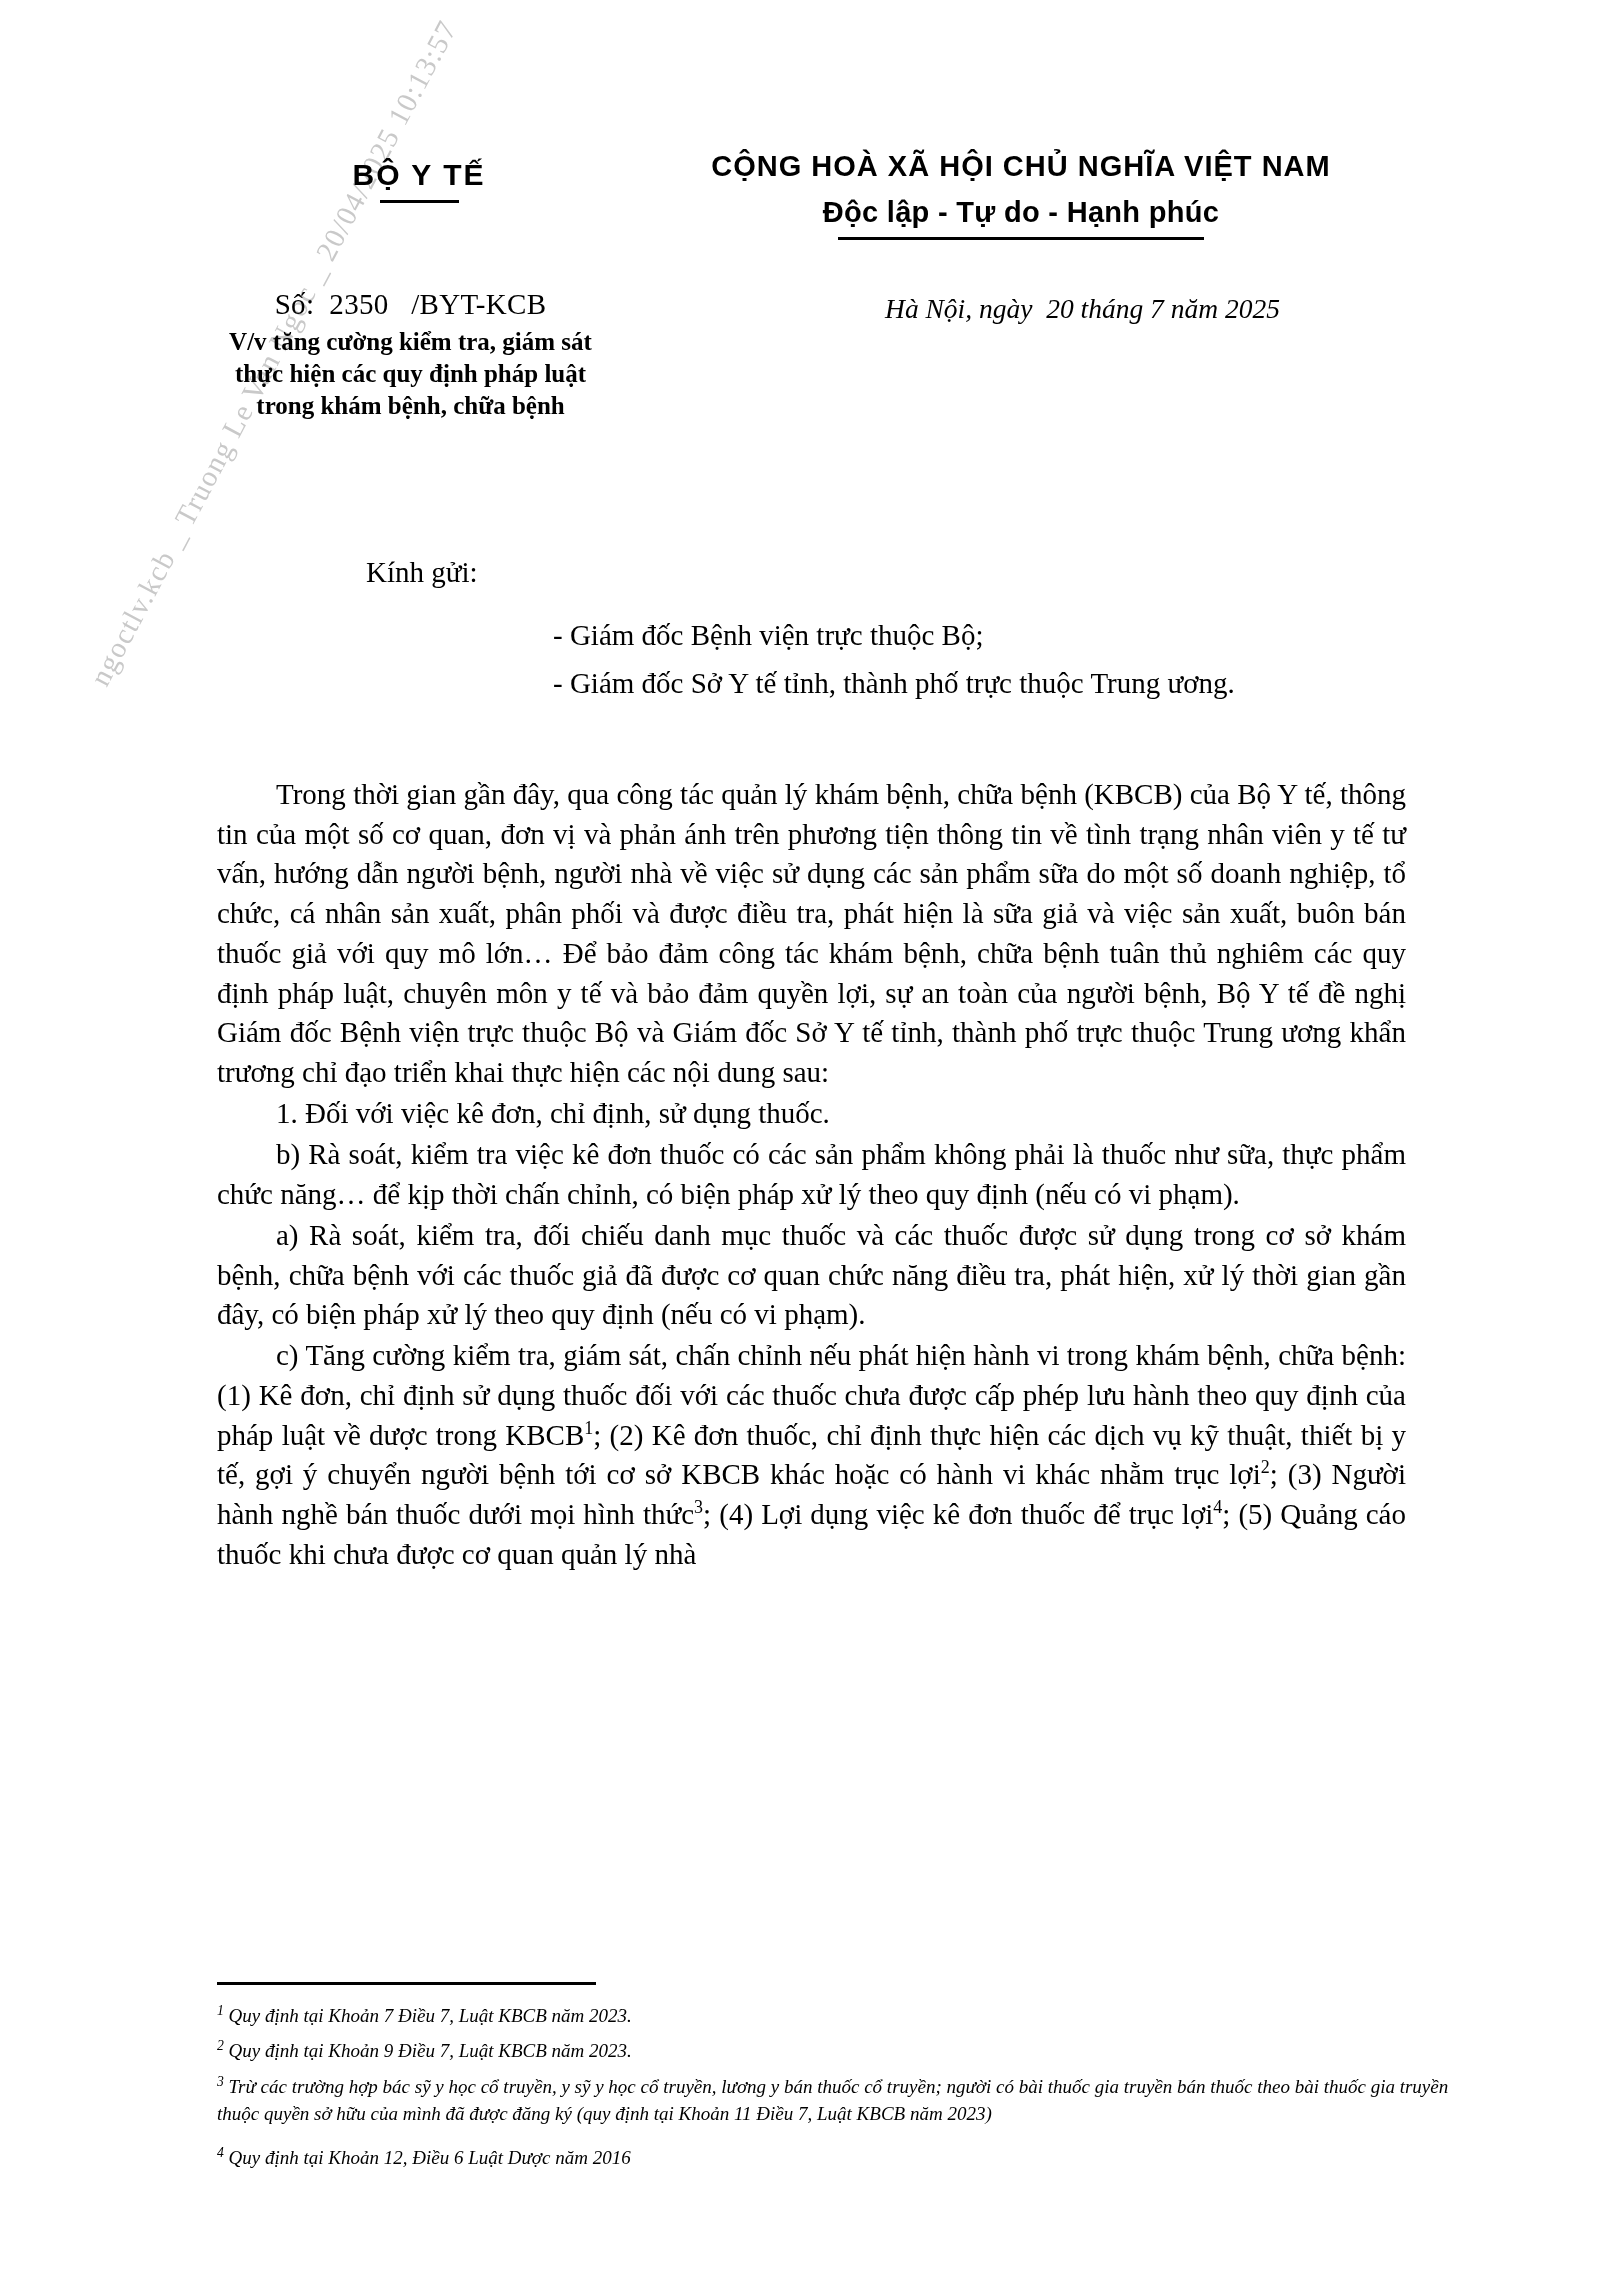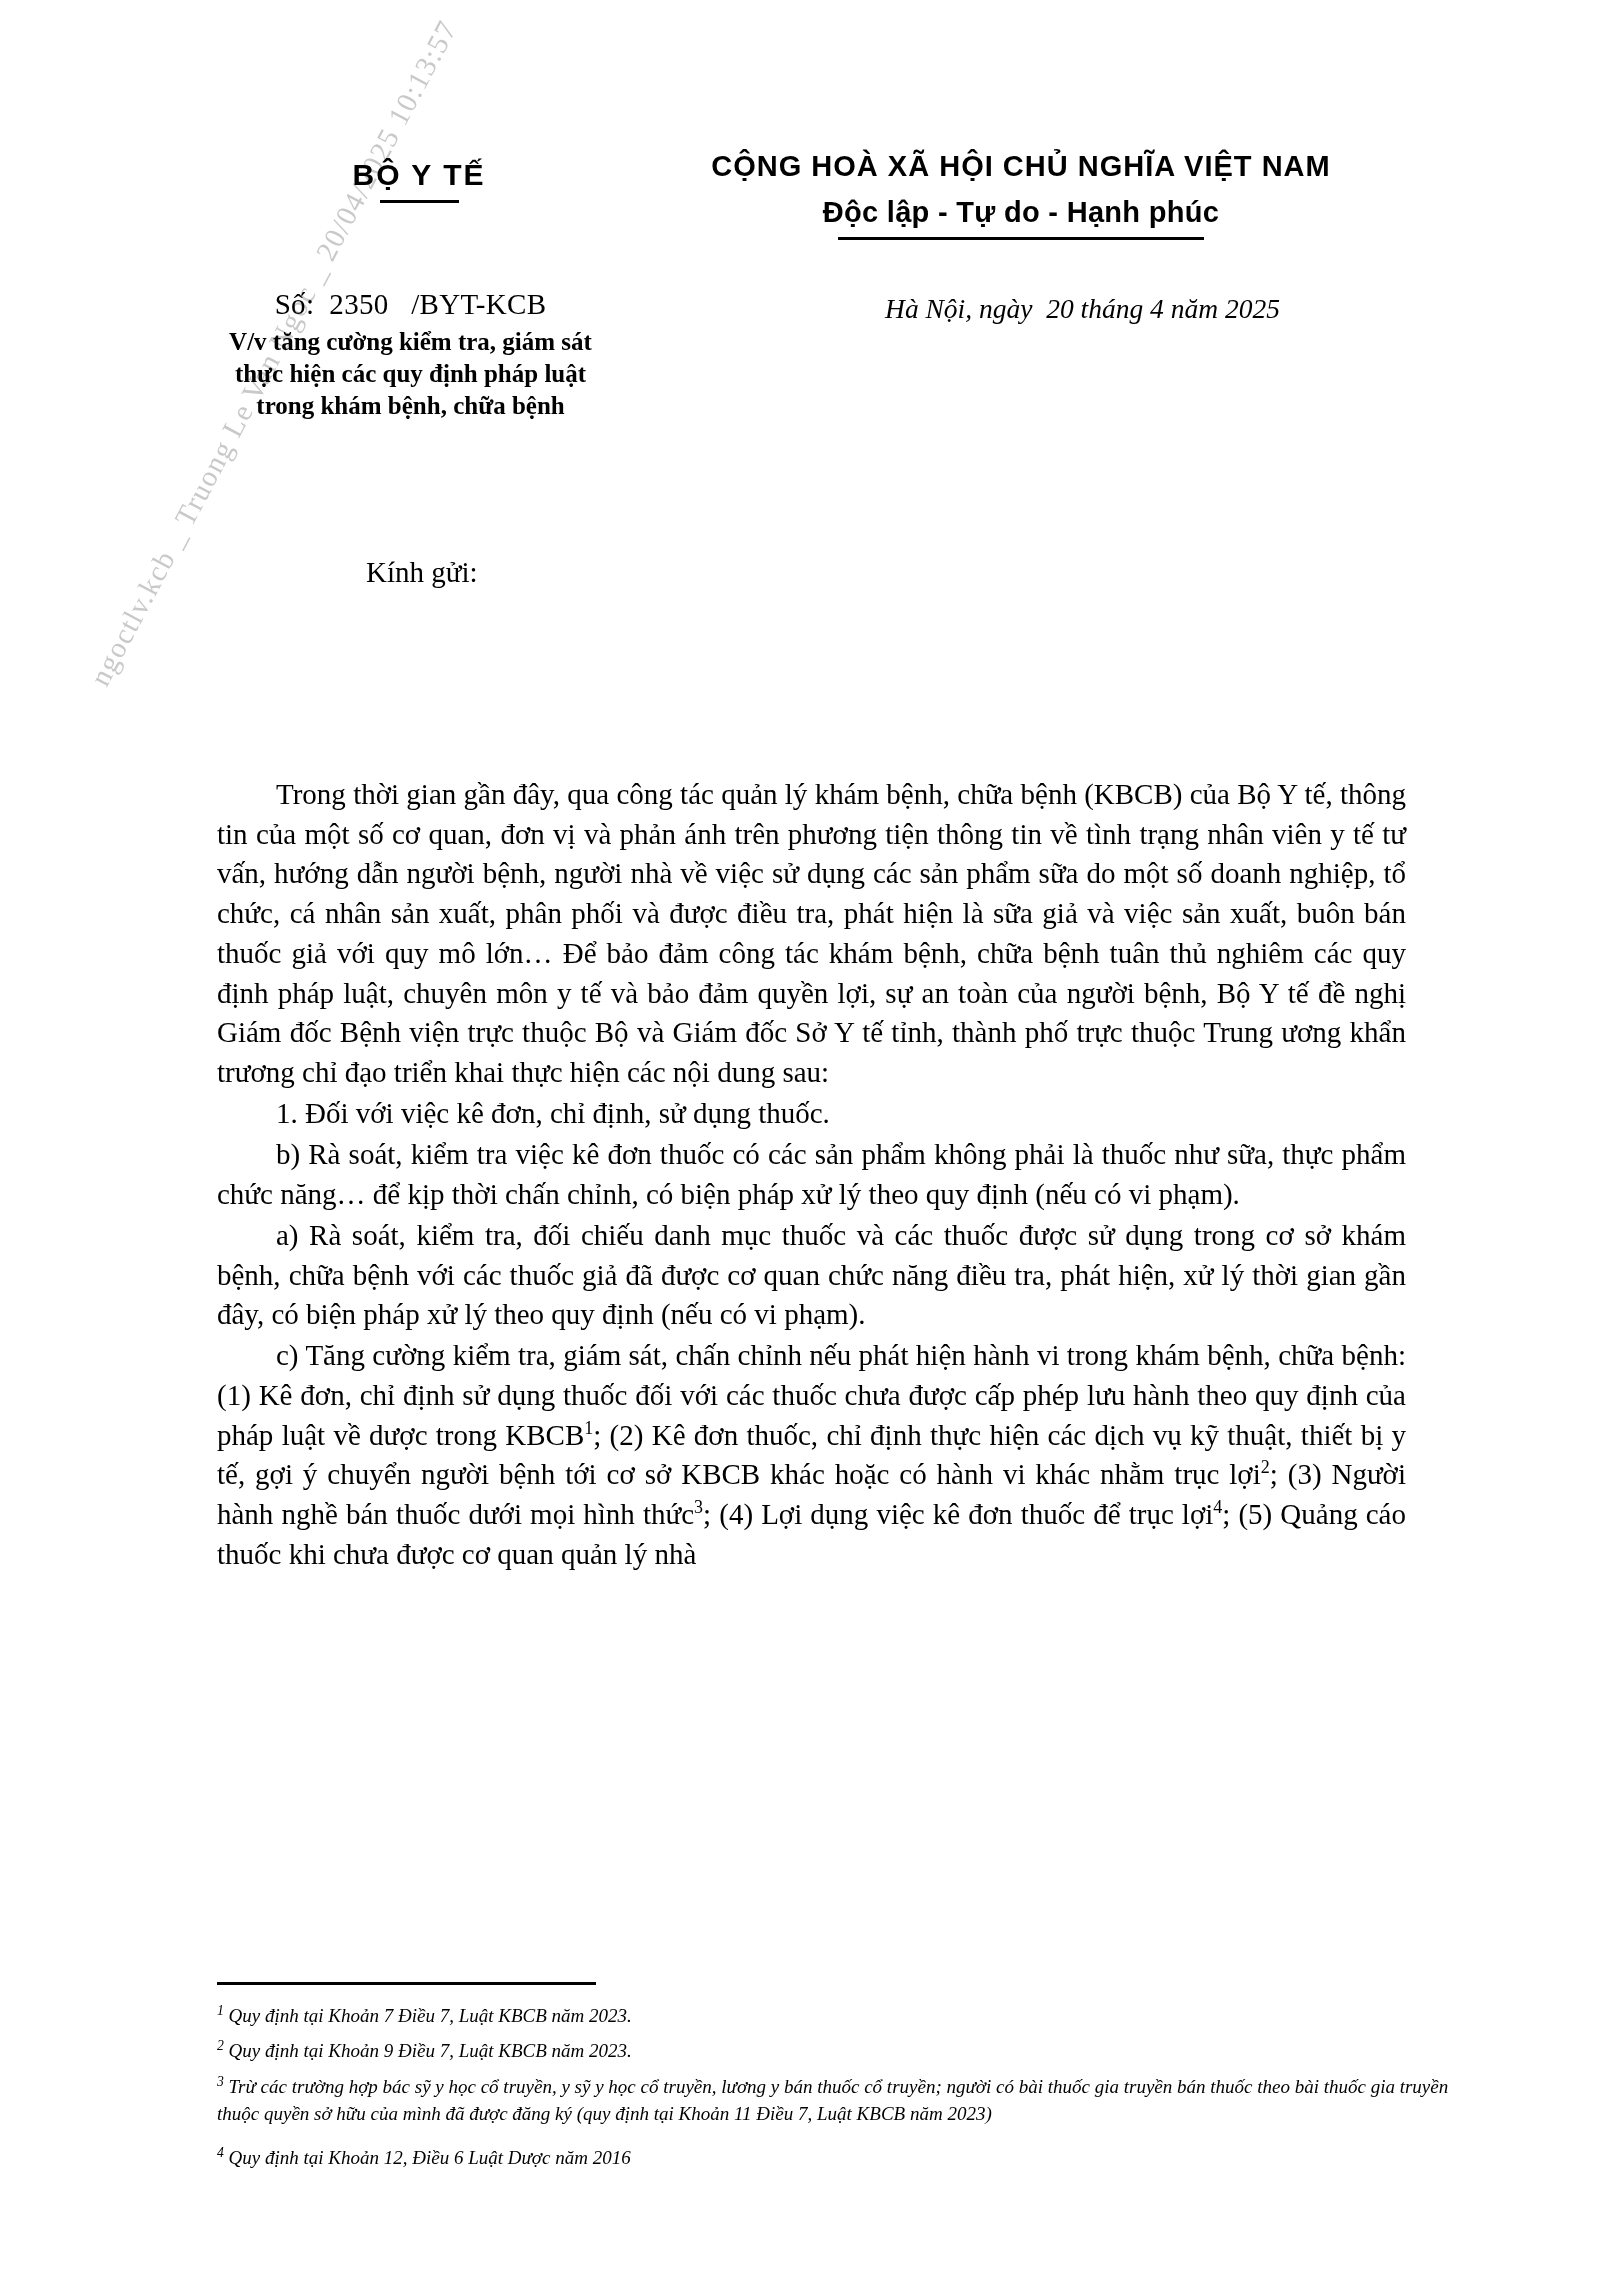--- a/index.html
+++ b/index.html
@@ -211,23 +211,27 @@
         <div class="motto">Độc lập - Tự do - Hạnh phúc</div>
         <div class="rule-long"></div>
       </div>
     </div>
 
     <div class="docnum-block">
       <div class="docnum">Số:  2350   /BYT-KCB</div>
       <div class="subject">V/v tăng cường kiểm tra, giám sát thực hiện các quy định pháp luật trong khám bệnh, chữa bệnh</div>
     </div>
 
-    <div class="dateline">Hà Nội, ngày  20 tháng 4 năm 2025</div>
+    <div class="dateline">Hà Nội, ngày  20 tháng 7 năm 2025</div>
 
     <div class="kinhgui">Kính gửi:</div>
+    <div class="recipients">
+      <div>- Giám đốc Bệnh viện trực thuộc Bộ;</div>
+      <div>- Giám đốc Sở Y tế tỉnh, thành phố trực thuộc Trung ương.</div>
+    </div>
 
     <div class="body-text">
       <p>Trong thời gian gần đây, qua công tác quản lý khám bệnh, chữa bệnh (KBCB) của Bộ Y tế, thông tin của một số cơ quan, đơn vị và phản ánh trên phương tiện thông tin về tình trạng nhân viên y tế tư vấn, hướng dẫn người bệnh, người nhà về việc sử dụng các sản phẩm sữa do một số doanh nghiệp, tổ chức, cá nhân sản xuất, phân phối và được điều tra, phát hiện là sữa giả và việc sản xuất, buôn bán thuốc giả với quy mô lớn… Để bảo đảm công tác khám bệnh, chữa bệnh tuân thủ nghiêm các quy định pháp luật, chuyên môn y tế và bảo đảm quyền lợi, sự an toàn của người bệnh, Bộ Y tế đề nghị Giám đốc Bệnh viện trực thuộc Bộ và Giám đốc Sở Y tế tỉnh, thành phố trực thuộc Trung ương khẩn trương chỉ đạo triển khai thực hiện các nội dung sau:</p>
 
       <p>1. Đối với việc kê đơn, chỉ định, sử dụng thuốc.</p>
 
       <p>b) Rà soát, kiểm tra việc kê đơn thuốc có các sản phẩm không phải là thuốc như sữa, thực phẩm chức năng… để kịp thời chấn chỉnh, có biện pháp xử lý theo quy định (nếu có vi phạm).</p>
 
       <p>a) Rà soát, kiểm tra, đối chiếu danh mục thuốc và các thuốc được sử dụng trong cơ sở khám bệnh, chữa bệnh với các thuốc giả đã được cơ quan chức năng điều tra, phát hiện, xử lý thời gian gần đây, có biện pháp xử lý theo quy định (nếu có vi phạm).</p>
 

